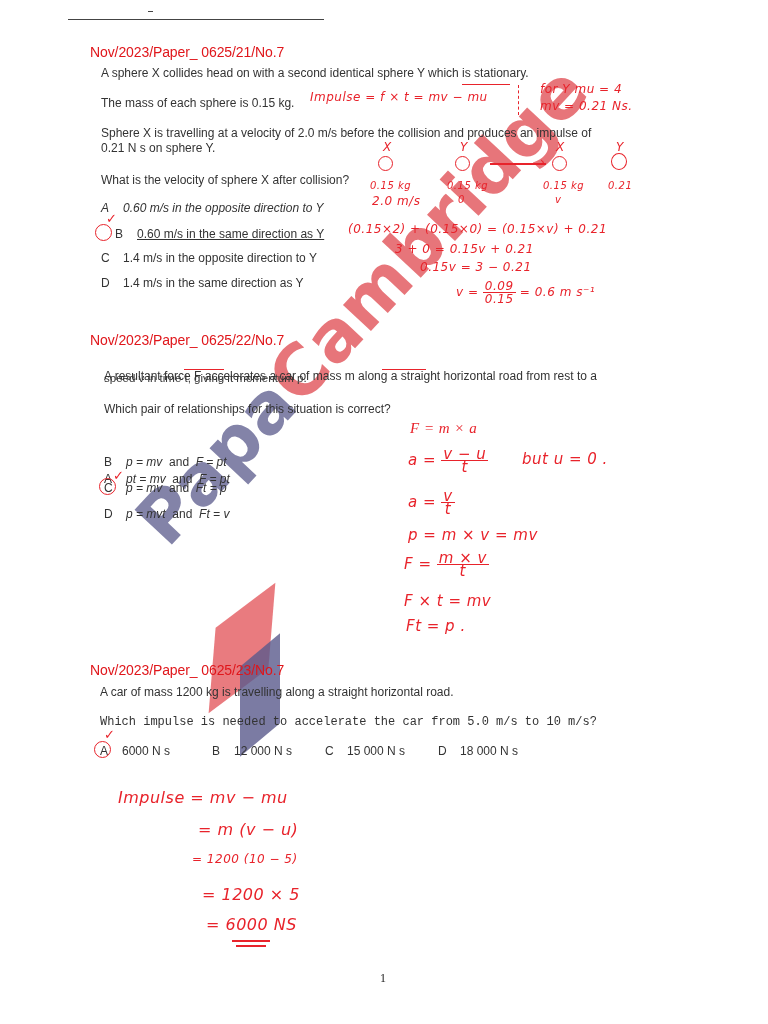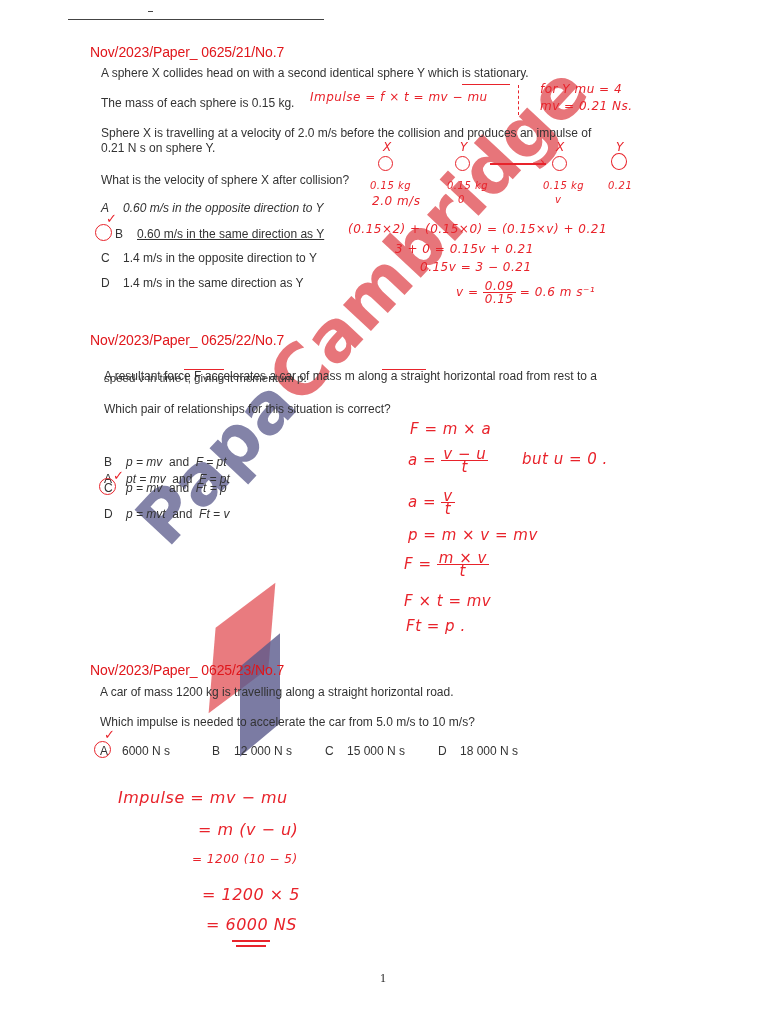--- a/index.html
+++ b/index.html
@@ -117,21 +117,21 @@
   </div>
   <div class="abs opt" style="left:104px;top:481px;">
     <span class="letter">C</span><span class="ital">p = mv</span>&nbsp; <span>and</span>&nbsp; <span class="ital">Ft = p</span>
   </div>
   <div class="abs circle-mark" style="left:99px;top:478px;"></div>
   <div class="abs check" style="left:113px;top:468px;">✓</div>
   <div class="abs opt" style="left:104px;top:507px;">
     <span class="letter">D</span><span class="ital">p = mvt</span>&nbsp; <span>and</span>&nbsp; <span class="ital">Ft = v</span>
   </div>
 
-  <div class="abs hw hw-big" style="left:410px;top:420px;">F = m × a</div>
+  <div class="abs hw hw-big" style="left:410px;top:420px;font-family:Liberation Serif, serif;">F = m × a</div>
   <div class="abs hw hw-big" style="left:408px;top:448px;">
     <span>a =</span>
     <span class="frac"><span class="num">v − u</span><span class="den">t</span></span>
   </div>
   <div class="abs hw hw-big" style="left:522px;top:450px;text-align:right;">but u = 0 .</div>
   <div class="abs hw hw-big" style="left:408px;top:490px;">
     <span>a =</span>
     <span class="frac"><span class="num">v</span><span class="den">t</span></span>
   </div>
   <div class="abs hw hw-big" style="left:408px;top:526px;">p = m × v = mv</div>
@@ -139,21 +139,21 @@
     <span>F =</span>
     <span class="frac"><span class="num">m × v</span><span class="den">t</span></span>
   </div>
   <div class="abs hw hw-big" style="left:404px;top:592px;">F × t = mv</div>
   <div class="abs hw hw-big" style="left:406px;top:617px;">Ft = p .</div>
 </section>
 
 <section>
   <div class="abs qhead" style="left:90px;top:662px;">Nov/2023/Paper_ 0625/23/No.7</div>
   <div class="abs qtext" style="left:100px;top:685px;">A car of mass 1200 kg is travelling along a straight horizontal road.</div>
-  <div class="abs qtext" style="left:100px;top:715px;">Which impulse is needed to accelerate the car from 5.0 m/s to 10 m/s?</div>
+  <div class="abs qtext" style="left:100px;top:715px;font-family:Liberation Mono, monospace;">Which impulse is needed to accelerate the car from 5.0 m/s to 10 m/s?</div>
 
   <div class="abs opt" style="left:100px;top:744px;">
     <span class="letter">A</span><span>6000 N s</span>
   </div>
   <div class="abs circle-mark" style="left:94px;top:741px;"></div>
   <div class="abs check" style="left:104px;top:727px;">✓</div>
   <div class="abs opt" style="left:212px;top:744px;">
     <span class="letter">B</span><span>12 000 N s</span>
   </div>
   <div class="abs opt" style="left:325px;top:744px;">

